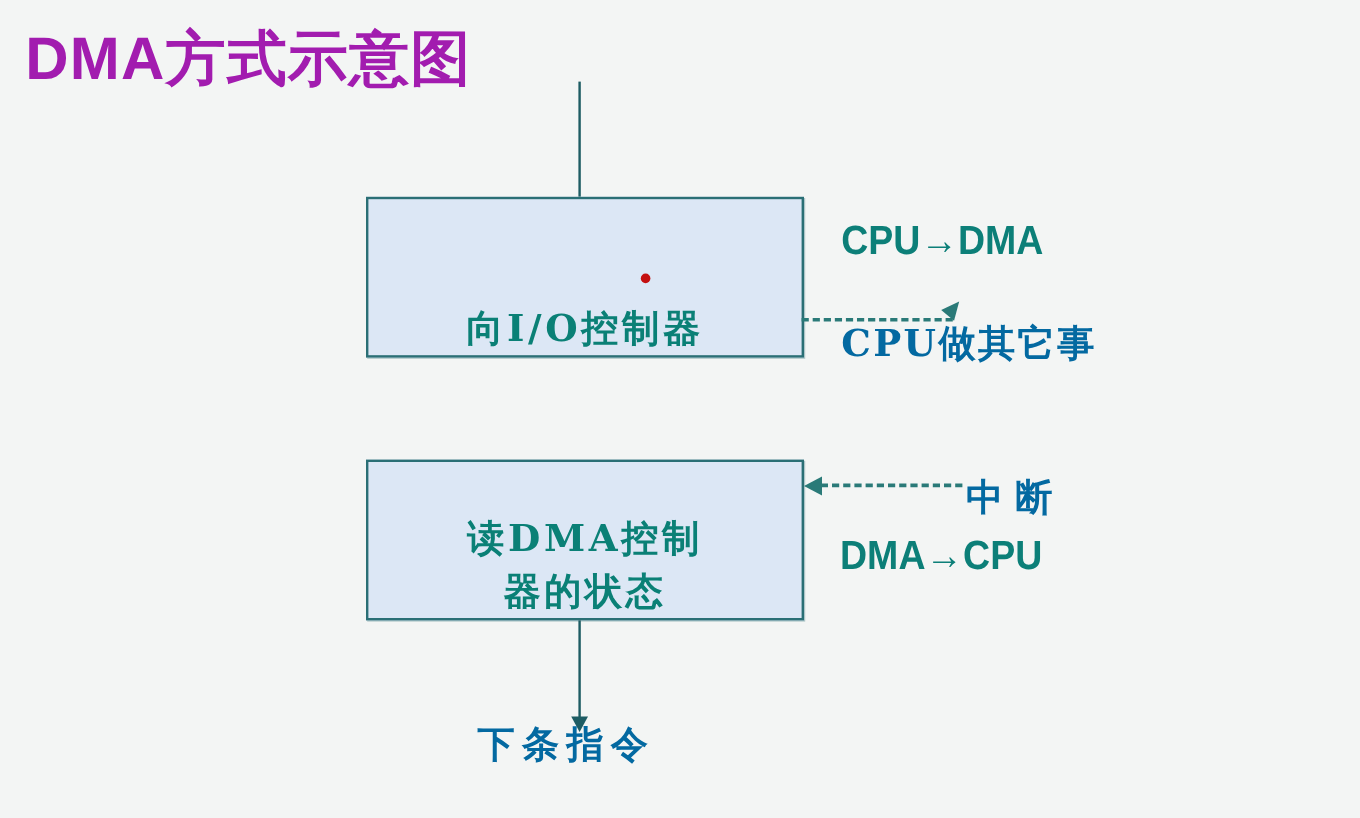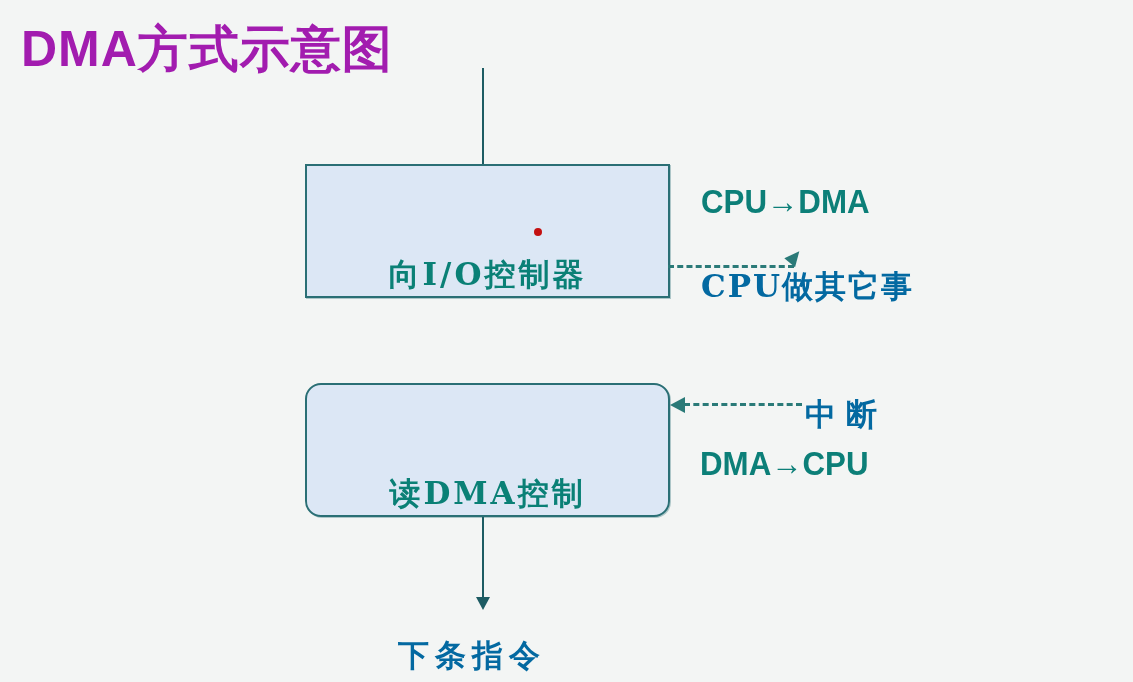--- a/index.html
+++ b/index.html
@@ -32,21 +32,21 @@
     background: #dce7f5;
     border: 2px solid #2a6f75;
     box-shadow: 1px 1px 0 rgba(42,111,117,0.35);
     display: flex;
     flex-direction: column;
     align-items: center;
     justify-content: flex-end;
     text-align: center;
   }
   .box-1 { top: 164px; }
-  .box-2 { top: 383px; border-radius: 16px; }
+  .box-2 { top: 383px; }
   .flow-box .box-line {
     font-family: "DejaVu Serif", "Liberation Serif", serif;
     font-size: 31px;
     font-weight: 600;
     line-height: 44px;
     letter-spacing: 3px;
     color: #0a8076;
   }
   .vline {
     position: absolute;
@@ -106,21 +106,21 @@
   .annotation-kai {
     position: absolute;
     font-family: "DejaVu Serif", "Liberation Serif", serif;
     font-weight: 600;
     font-size: 31px;
     color: #0369a1;
     white-space: nowrap;
   }
   .label-cpu-other { left: 701px; top: 266px; letter-spacing: 2px; }
   .label-interrupt { left: 805px; top: 375px; letter-spacing: 10px; margin-top: 19px; }
-  .label-next-instruction { left: 398px; top: 635px; letter-spacing: 6px; }
+  .label-next-instruction { left: 398px; top: 600px; letter-spacing: 6px; }
   .red-dot {
     position: absolute;
     left: 534px;
     top: 228px;
     width: 8px;
     height: 8px;
     border-radius: 50%;
     background: #c41010;
   }
 </style>
@@ -144,20 +144,21 @@
   <div class="dashed-line dash-1"></div>
   <div class="arrowhead-upright"></div>
   <div class="annotation-kai label-cpu-other">CPU做其它事</div>
 
   <div class="arrowhead-left"></div>
   <div class="dashed-line dash-2"></div>
   <div class="annotation-kai label-interrupt">中断</div>
 
   <div class="flow-box box-2">
     <div class="box-line">读DMA控制</div>
+    <div class="box-line">器的状态</div>
   </div>
 
   <div class="annotation-mono label-dma-cpu">DMA→CPU</div>
 
   <div class="vline vline-bottom"></div>
   <div class="arrowhead-down"></div>
 
   <div class="annotation-kai label-next-instruction">下条指令</div>
 
 </div>

